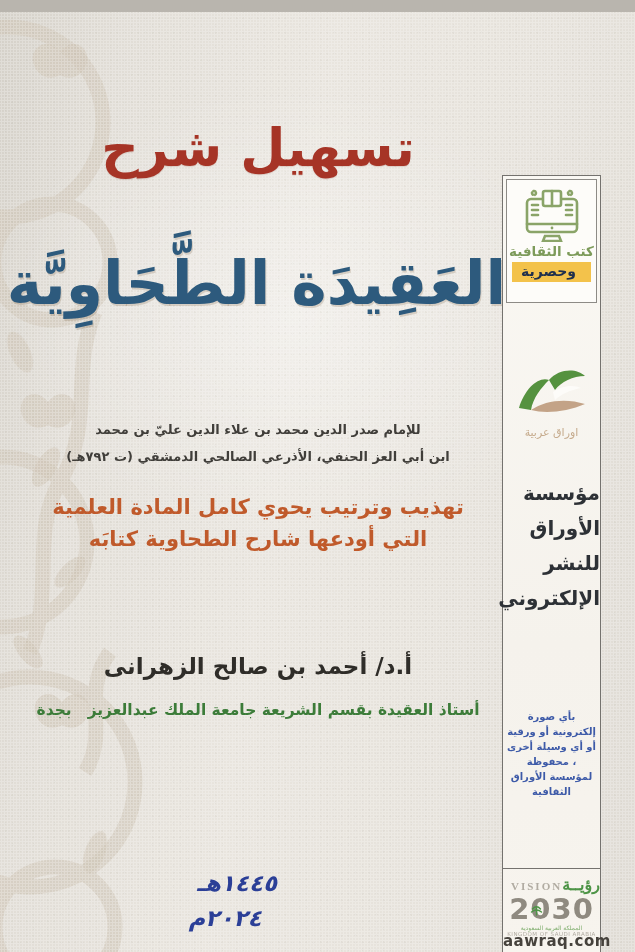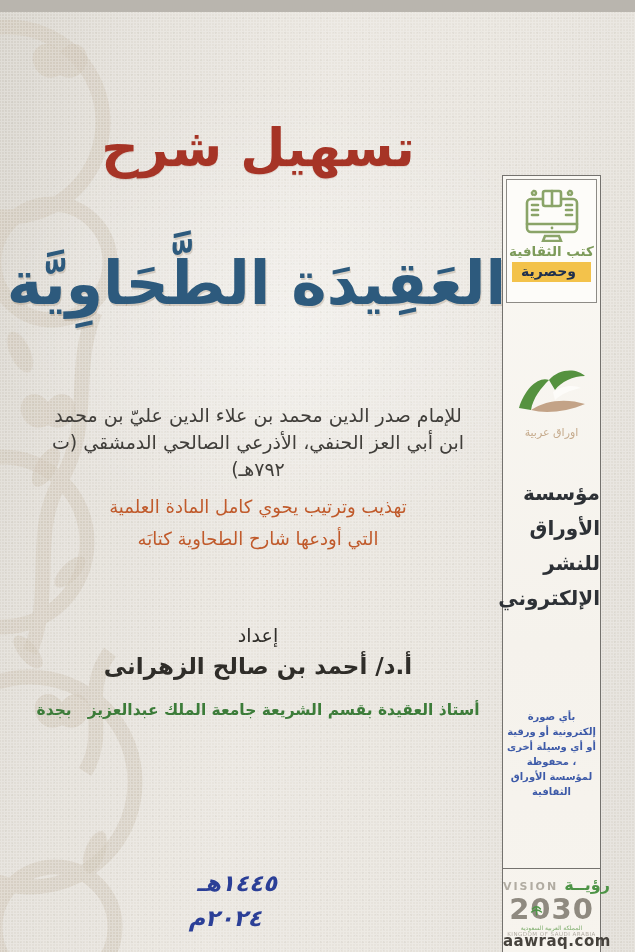--- a/index.html
+++ b/index.html
@@ -23,22 +23,22 @@
     position:absolute;left:0;right:0;top:106px;
     font-size:52px;font-weight:bold;color:#a63426;white-space:nowrap;
     text-shadow:0 1px 1px rgba(120,40,20,.15);
   }
   .main-title{
     position:absolute;left:-18px;right:-18px;top:236px;
     font-size:60px;font-weight:bold;color:#2d5a7d;white-space:nowrap;
     text-shadow:1px 2px 0 rgba(125,95,65,.22);
     letter-spacing:1px;
   }
-  .author{position:absolute;left:0;right:0;top:390px;font-size:19px;font-weight:normal;color:#403e3a;line-height:27px;}
-  .subtitle{position:absolute;left:0;right:0;top:479px;font-size:18px;font-weight:normal;color:#c05a2b;line-height:32px;}
+  .author{position:absolute;left:0;right:0;top:404px;font-size:13px;font-weight:bold;color:#403e3a;line-height:27px;}
+  .subtitle{position:absolute;left:0;right:0;top:479px;font-size:21px;font-weight:bold;color:#c05a2b;line-height:32px;}
   .prepared-label{position:absolute;left:0;right:0;top:612px;font-size:19px;color:#2f2d29;}
   .preparer-name{position:absolute;left:0;right:0;top:641px;font-size:23px;font-weight:bold;color:#2f2d29;}
   .preparer-title{
     position:absolute;left:0;right:0;top:689px;font-size:15.5px;font-weight:bold;color:#3c7c39;
     display:flex;justify-content:center;gap:16px;direction:rtl;
   }
   .dates{position:absolute;left:150px;top:858px;width:240px;color:#2b3f97;font-weight:bold;}
   .date-line{font-size:23px;transform:skewX(-14deg);white-space:nowrap;}
   .date-hijri{margin-right:118px;}
   .date-greg{margin-right:142px;margin-top:9px;}
@@ -60,21 +60,21 @@
     background:#f3c24b;color:#20304d;font-size:14px;font-weight:bold;
   }
   .pub-logo{position:absolute;left:0;right:0;top:192px;text-align:center;}
   .pub-logo-caption{font-size:11px;color:#c6ab8d;margin-top:2px;}
   .org-name{position:absolute;left:0;right:0;top:300px;text-align:right;
     font-size:20px;font-weight:bold;color:#2d3136;line-height:35px;}
   .copyright{position:absolute;left:2px;right:2px;top:533px;text-align:center;
     font-size:10px;font-weight:bold;color:#3d5aa8;line-height:15px;}
   .panel-divider{position:absolute;left:0;right:0;top:692px;border-top:1px solid #74726e;}
   .vision{position:absolute;left:0;right:0;top:699px;text-align:center;direction:ltr;}
-  .vision-row{display:flex;justify-content:space-between;align-items:baseline;gap:6px;}
+  .vision-row{display:flex;justify-content:flex-end;align-items:baseline;font-family:Liberation Serif, serif;}
   .vision-en{font-size:11px;letter-spacing:2px;color:#b1aca2;font-weight:bold;}
   .vision-ar{font-size:16px;color:#4d9446;font-weight:bold;}
   .vision-year{position:relative;display:inline-block;font-size:29px;font-weight:bold;color:#8f8a80;line-height:30px;letter-spacing:1px;}
   .vision-emblem{position:absolute;left:21px;top:8px;}
   .vision-country-ar{font-size:6px;color:#7fae6d;line-height:7px;}
   .vision-country-en{font-size:5.5px;color:#b1aca2;letter-spacing:.5px;line-height:7px;}
   .website{position:absolute;left:0;right:0;top:756px;text-align:center;
     font-size:15px;font-weight:bold;color:#46423c;letter-spacing:.5px;direction:ltr;}
 </style>
 </head>
@@ -116,21 +116,20 @@
     <div class="author">
       <div>للإمام صدر الدين محمد بن علاء الدين عليّ بن محمد</div>
       <div>ابن أبي العز الحنفي، الأذرعي الصالحي الدمشقي (ت ٧٩٢هـ)</div>
     </div>
 
     <div class="subtitle">
       <div>تهذيب وترتيب يحوي كامل المادة العلمية</div>
       <div>التي أودعها شارح الطحاوية كتابَه</div>
     </div>
 
-    <div class="prepared-label">إعداد</div>
 
     <div class="preparer-name">أ.د/ أحمد بن صالح الزهرانى</div>
 
     <div class="preparer-title">
       <span>أستاذ العقيدة بقسم الشريعة جامعة الملك عبدالعزيز</span>
       <span>بجدة</span>
     </div>
 
     <div class="dates">
       <div class="date-line date-hijri">١٤٤٥هـ</div>

